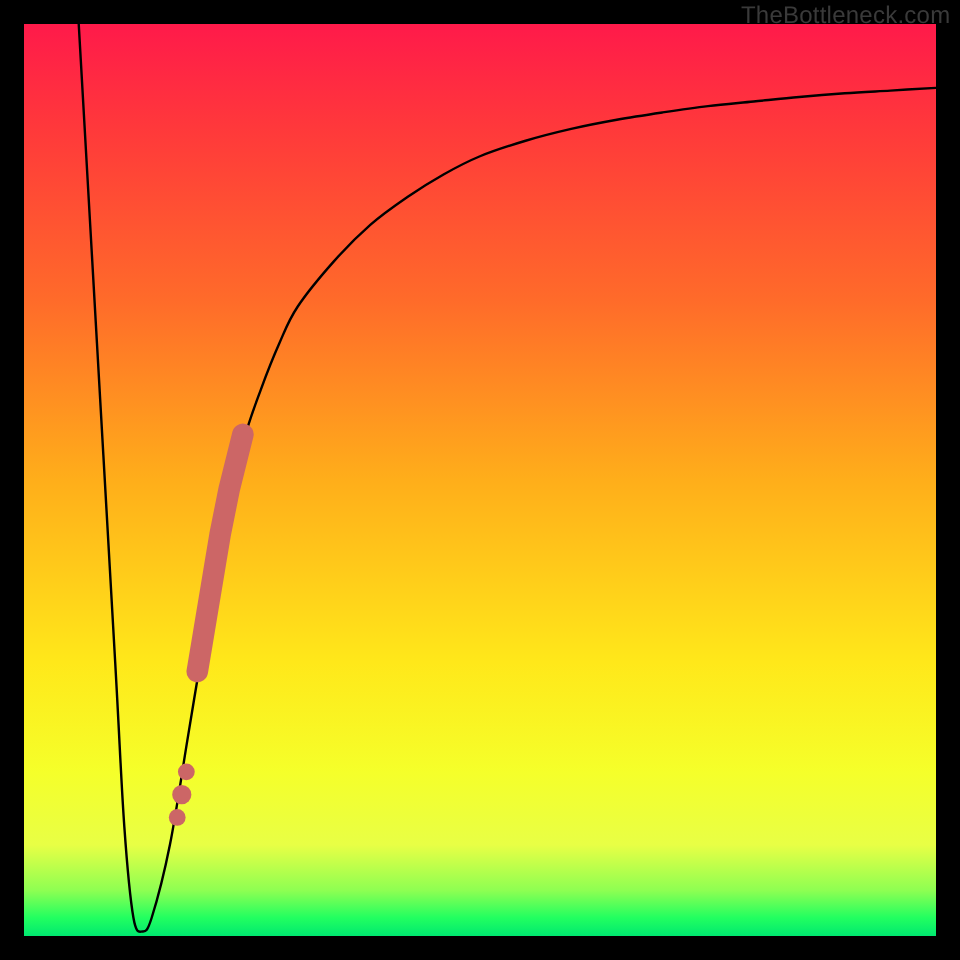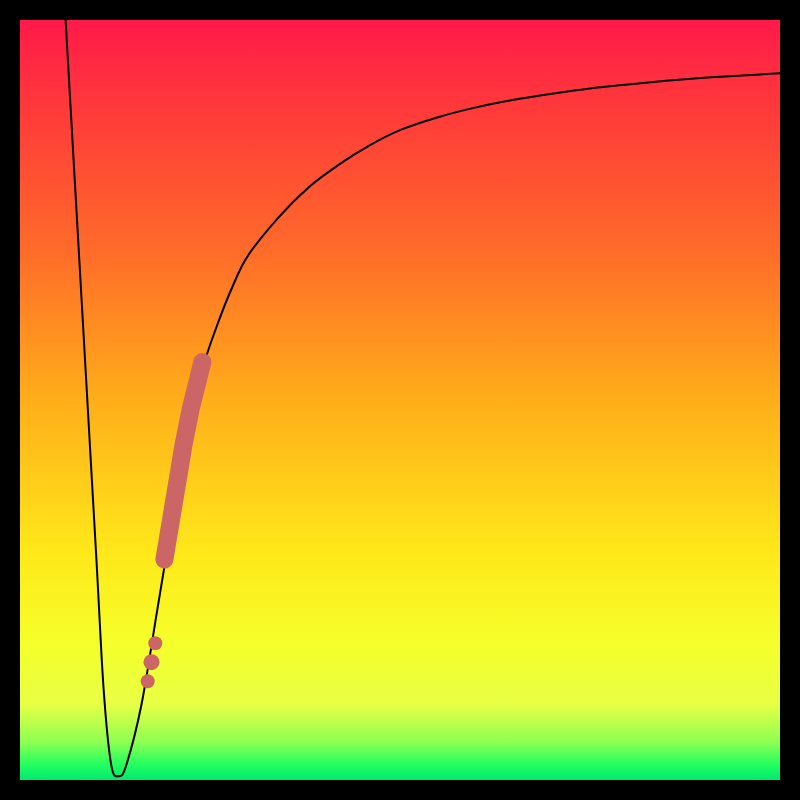--- a/index.html
+++ b/index.html
@@ -40,20 +40,21 @@
     font-weight: 400;
     user-select: none;
     letter-spacing: 0.2px;
   }
   svg { display: block; }
 </style>
 </head>
 <body>
 
 <div class="frame">
+  <div class="watermark">TheBottleneck.com</div>
   <div class="plot">
     <svg id="chart-svg" width="760" height="760" viewBox="0 0 760 760">
         <path d="M 45.60 0.00 C 48.13 44.33, 55.73 177.33, 60.80 266.00 C 65.87 354.67, 72.20 464.87, 76.00 532.00 C 79.80 599.13, 81.07 633.33, 83.60 668.80 C 86.13 704.27, 88.67 730.23, 91.20 744.80 C 93.73 759.37, 96.27 756.20, 98.80 756.20 C 101.33 756.20, 102.60 756.83, 106.40 744.80 C 110.20 732.77, 116.53 709.33, 121.60 684.00 C 126.67 658.67, 131.73 623.20, 136.80 592.80 C 141.87 562.40, 146.93 530.73, 152.00 501.60 C 157.07 472.47, 162.13 443.33, 167.20 418.00 C 172.27 392.67, 177.33 368.60, 182.40 349.60 C 187.47 330.60, 192.53 317.93, 197.60 304.00 C 202.67 290.07, 207.73 277.40, 212.80 266.00 C 217.87 254.60, 220.40 247.00, 228.00 235.60 C 235.60 224.20, 248.27 209.00, 258.40 197.60 C 268.53 186.20, 278.67 176.07, 288.80 167.20 C 298.93 158.33, 309.07 151.37, 319.20 144.40 C 329.33 137.43, 339.47 131.10, 349.60 125.40 C 359.73 119.70, 368.60 114.89, 380.00 110.20 C 391.40 105.51, 405.33 101.08, 418.00 97.28 C 430.67 93.48, 443.33 90.31, 456.00 87.40 C 468.67 84.49, 481.33 82.08, 494.00 79.80 C 506.67 77.52, 519.33 75.62, 532.00 73.72 C 544.67 71.82, 557.33 69.92, 570.00 68.40 C 582.67 66.88, 595.33 65.87, 608.00 64.60 C 620.67 63.33, 633.33 61.94, 646.00 60.80 C 658.67 59.66, 671.33 58.65, 684.00 57.76 C 696.67 56.87, 709.33 56.24, 722.00 55.48 C 734.67 54.72, 753.67 53.58, 760.00 53.20" fill="none" stroke="#000000" stroke-width="2"></path>
         <path d="M 144.40 539.60 L 148.20 516.80 L 152.00 494.00 L 155.80 471.20 L 159.60 448.40 L 163.40 425.60 L 167.20 406.60 L 171.00 387.60 L 174.80 372.40 L 178.60 357.20 L 182.40 342.00" fill="none" stroke="#cc6666" stroke-width="18" stroke-linecap="round" stroke-linejoin="round"></path>
         <circle cx="127.68" cy="661.20" r="7" fill="#cc6666"></circle>
         <circle cx="131.48" cy="642.20" r="8" fill="#cc6666"></circle>
         <circle cx="135.28" cy="623.20" r="7" fill="#cc6666"></circle>
       </svg>
   </div>
 </div>

